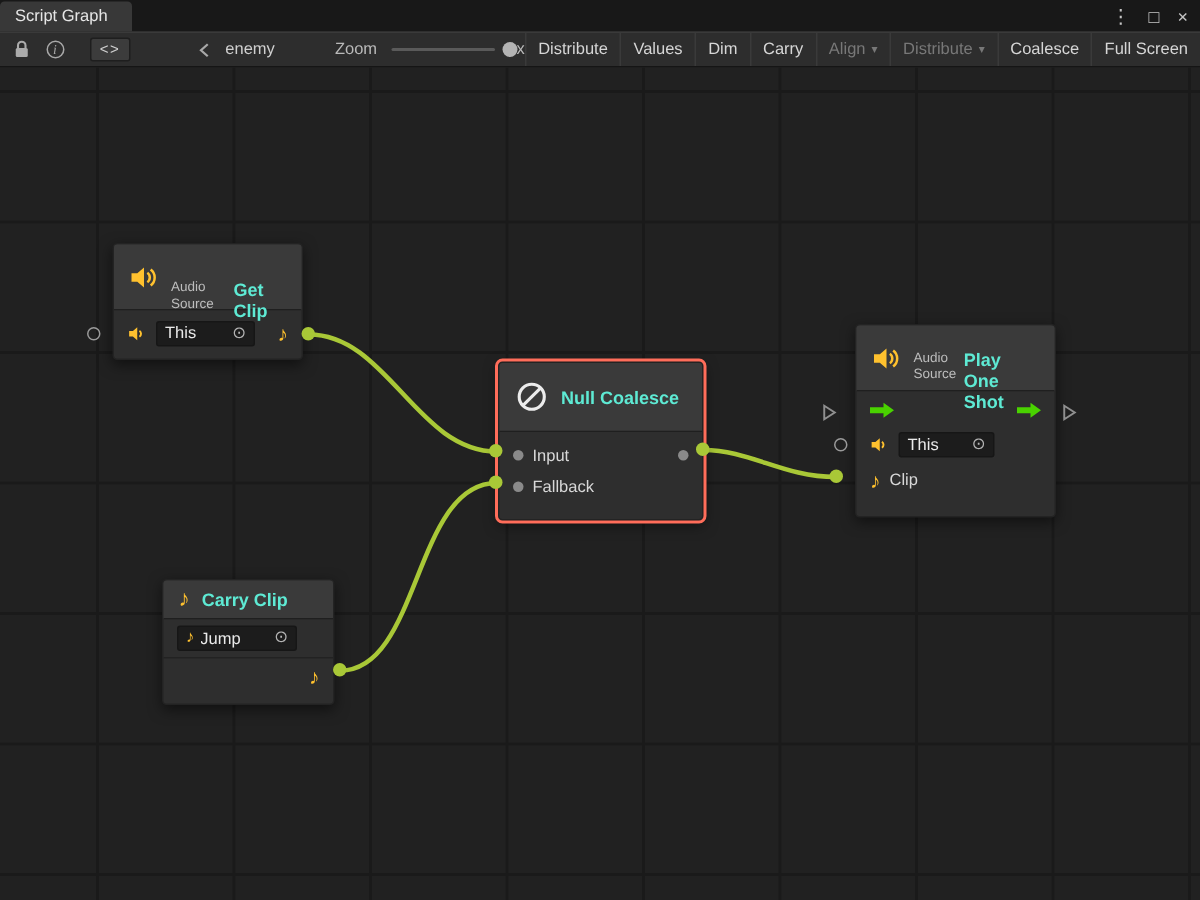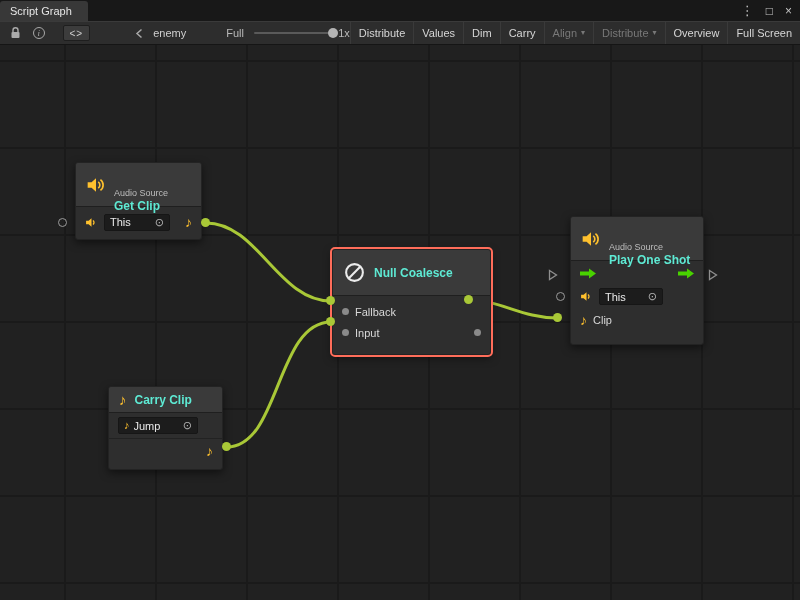--- a/index.html
+++ b/index.html
@@ -68,21 +68,21 @@
   .node {
     position:absolute; background:#2e2e2e; border:1px solid #232323; border-radius:3px;
     box-shadow:0 3px 9px rgba(0,0,0,.5);
   }
   .node.selected { outline:2px solid var(--selection,#ff6d5a); outline-offset:0; }
   .node-header {
     background:#3a3a3a; border-bottom:1px solid #1f1f1f; display:flex; align-items:center; gap:8px;
     padding:5px 10px; border-radius:2px 2px 0 0; min-height:26px;
   }
   .node-header.tall { height:44px; }
-  .titles { display:flex; flex-direction:column; justify-content:center;margin-top:31px; }
+  .titles { display:flex; flex-direction:row; justify-content:center;margin-top:31px; }
   .node-cat { font-size:9px; color:#bdbdbd; line-height:11px; }
   .node-title { font-size:12px; color:#5eead4; line-height:14px; font-weight:bold; }
   .node-row { display:flex; align-items:center; gap:6px; padding:0 9px; font-size:11px; color:#d8d8d8; }
   .node-rows { padding-top:5px; }
   .row-divider { height:1px; background:#222; margin:0; }
   .auto { margin-left:auto; }
 
   .field {
     background:#1c1c1c; border:1px solid #161616; border-radius:2px; height:17px;
     display:inline-flex; align-items:center; gap:4px; padding:0 5px; color:#eaeaea; font-size:11px;
@@ -134,21 +134,21 @@
   </span>
   <span class="code-btn">&lt;&gt;</span>
 
   <span class="breadcrumb">
     <svg width="11" height="11" viewBox="0 0 11 11">
       <path d="M7.5,1.5 L3,5.5 L7.5,9.5" stroke="#a8a8a8" stroke-width="1.5" fill="none"></path>
     </svg>
     <span>enemy</span>
   </span>
 
-  <span class="zoom-label">Full</span>
+  <span class="zoom-label">Zoom</span>
   <span class="zoom-slider">
     <span class="zoom-track"></span>
     <span class="zoom-handle"></span>
   </span>
   <span class="zoom-value">1x</span>
 
   <div class="tb-buttons">
     <span class="tb-btn">
       <span>Distribute</span>
     </span>
@@ -163,21 +163,21 @@
     </span>
     <span class="tb-btn disabled">
       <span>Align</span>
       <span class="caret">▾</span>
     </span>
     <span class="tb-btn disabled">
       <span>Distribute</span>
       <span class="caret">▾</span>
     </span>
     <span class="tb-btn">
-      <span>Overview</span>
+      <span>Coalesce</span>
     </span>
     <span class="tb-btn">
       <span>Full Screen</span>
     </span>
   </div>
 </div>
 
 <div class="canvas">
 
   <svg class="wires" width="800" height="555">
@@ -207,39 +207,39 @@
         </svg>
       </span>
       <span class="field" style="width:66px">
         <span class="field-text">This</span>
         <span class="picker">⊙</span>
       </span>
       <span class="note auto">♪</span>
     </div>
   </div>
 
-  <div class="node selected" style="left:332px;top:204px;width:159px;height:106px">
+  <div class="node selected" style="left:332px;top:196px;width:137px;height:106px">
     <div class="node-header" style="height:46px">
       <span class="nc-icon">
         <svg width="23" height="23" viewBox="0 0 22 22">
           <circle cx="11" cy="11" r="8" stroke="#ececec" stroke-width="2" fill="none"></circle>
           <line x1="5.6" y1="16.4" x2="16.4" y2="5.6" stroke="#ececec" stroke-width="2"></line>
         </svg>
       </span>
       <span class="node-title">Null Coalesce</span>
     </div>
     <div class="node-rows">
       <div class="node-row" style="height:21px">
         <span class="inner-dot"></span>
-        <span>Fallback</span>
+        <span>Input</span>
+        <span class="inner-dot auto"></span>
       </div>
       <div class="node-row" style="height:21px">
         <span class="inner-dot"></span>
-        <span>Input</span>
-        <span class="inner-dot auto"></span>
+        <span>Fallback</span>
       </div>
     </div>
   </div>
 
   <div class="node" style="left:570px;top:171px;width:134px;height:129px">
     <div class="node-header tall">
       <span class="speaker-icon">
         <svg width="20" height="20" viewBox="0 0 18 18">
           <polygon points="1.5,6.5 5,6.5 9,3 9,15 5,11.5 1.5,11.5" fill="currentColor"></polygon>
           <path d="M11,6.2 a3.4,3.4 0 0 1 0,5.6 M13,4.2 a6,6 0 0 1 0,9.6" stroke="currentColor" stroke-width="1.5" fill="none"></path>

